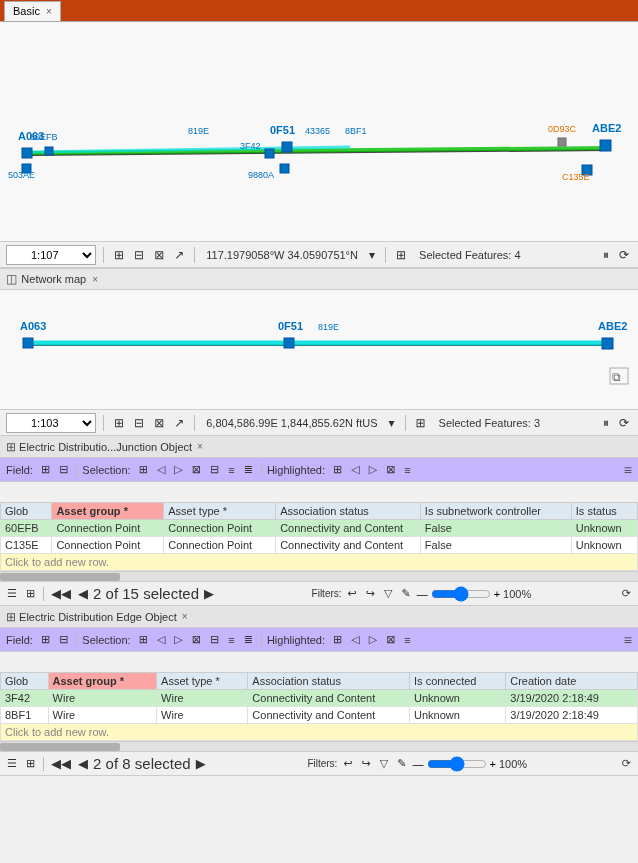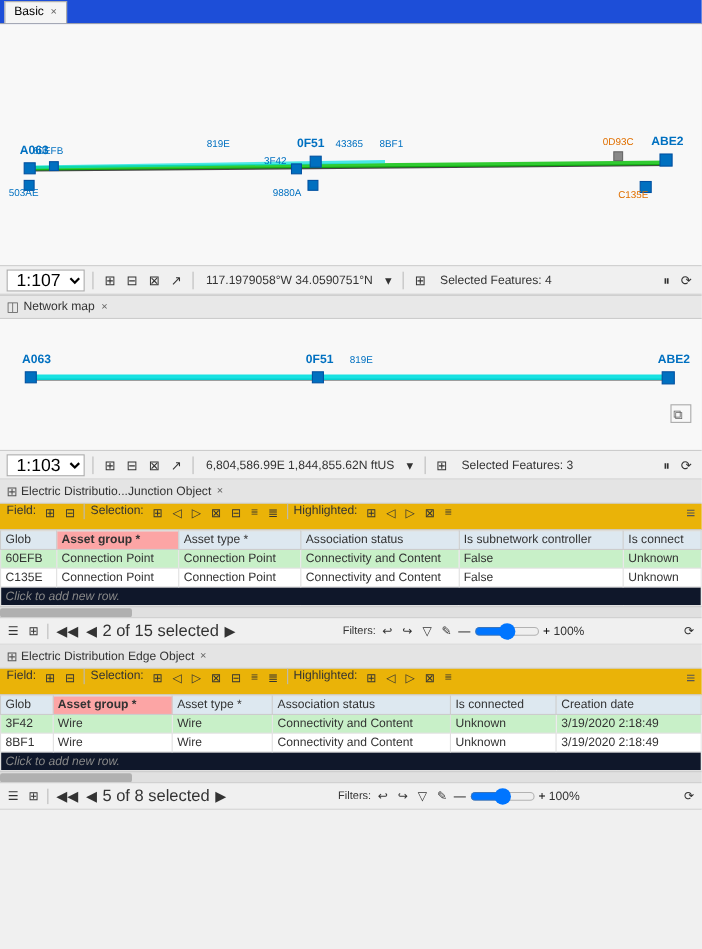--- a/index.html
+++ b/index.html
@@ -2,21 +2,21 @@
 <html><head>
   <meta charset="utf-8">
   <style>
     * { box-sizing: border-box; margin: 0; padding: 0; }
     body { font-family: 'Segoe UI', Arial, sans-serif; font-size: 11px; background: #f0f0f0; width: 638px; height: 863px; overflow: hidden; }
 
     
     .top-tab-bar {
       display: flex;
       align-items: center;
-      background: #1d4ed8;
+      background: #c2410c;
       border-bottom: 1px solid #aaa;
       height: 22px;
       padding: 0 4px;
     }
     .tab {
       display: flex;
       align-items: center;
       background: #f5f5f5;
       border: 1px solid #aaa;
       border-bottom: none;
@@ -58,24 +58,24 @@
     .toolbar-btn {
       background: none;
       border: none;
       cursor: pointer;
       font-size: 12px;
       padding: 1px 3px;
       color: #333;
     }
     .toolbar-select {
       height: 20px;
-      font-size: 16px;
+      font-size: 11px;
       border: 1px solid #aaa;
       background: white;
-      padding: 0 4px;
+      padding: 0 20px;
       min-width: 65px;
     }
     .coord-display {
       font-size: 11px;
       color: #333;
       margin: 0 4px;
     }
     .selected-features {
       font-size: 11px;
       color: #333;
@@ -121,22 +121,22 @@
       align-items: center;
       background: #e4e4e4;
       border-bottom: 1px solid #ccc;
       height: 22px;
       padding: 0 6px;
       gap: 3px;
       font-size: 11px;
     }
     .table-toolbar {
       display: flex;
-      align-items: flex-start;
-      background: #eab308;
+      align-items: center;
+      background: #c4b5fd;
       border-bottom: 1px solid #ccc;
       height: 24px;
       padding: 0 6px;
       gap: 3px;
       font-size: 11px;
     }
     .table-toolbar-label { font-size: 11px; color: #333; margin-right: 2px; }
     .table-toolbar-sep { width: 1px; height: 14px; background: #bbb; margin: 0 2px; }
     .tbl-btn {
       background: none;
@@ -169,21 +169,21 @@
     }
     .data-table td {
       border: 1px solid #e0e0e0;
       padding: 2px 4px;
       white-space: nowrap;
       color: #333;
       overflow: hidden;
       max-width: 120px;
       text-overflow: ellipsis;
     }
-    .data-table tr.add-row td { background: #0f172a; color: #888; font-style: italic; }
+    .data-table tr.add-row td { background: #fef9c3; color: #888; }
 
     
     .data-table tr.row-green td { background: #c8f0c8; }
     .data-table tr.row-white td { background: #ffffff; }
 
     
     .nav-bar {
       display: flex;
       align-items: center;
       background: #f0f0f0;
@@ -202,20 +202,21 @@
       padding: 0 2px;
     }
     .nav-text { font-size: 15px; color: #333; }
     .filter-label { font-size: 10px; color: #333; margin-left: 8px; }
     .filter-controls { display: flex; align-items: center; gap: 3px; }
     .zoom-display { font-size: 11px; color: #333; }
     .spacer { flex: 1; }
     .scroll-area {
       overflow-x: auto;
       overflow-y: hidden;
+      margin-top: 20px;
     }
     .scroll-bar-h {
       height: 10px;
       background: #e0e0e0;
       border-top: 1px solid #ccc;
       position: relative;
       overflow: hidden;
     }
     .scroll-thumb {
       height: 8px;
@@ -405,21 +406,21 @@
 
   <div class="scroll-area">
     <table class="data-table">
       <thead>
         <tr>
           <th>Glob</th>
           <th class="highlight">Asset group *</th>
           <th>Asset type *</th>
           <th>Association status</th>
           <th>Is subnetwork controller</th>
-          <th>Is connect</th>
+          <th>Is status</th>
         </tr>
       </thead>
       <tbody>
         <tr class="row-green">
           <td>60EFB</td>
           <td>Connection Point</td>
           <td>Connection Point</td>
           <td>Connectivity and Content</td>
           <td>False</td>
           <td>Unknown</td>
@@ -539,21 +540,21 @@
   <div class="scroll-bar-h">
     <div class="scroll-thumb" style="width: 120px; left: 0px;"></div>
   </div>
 
   <div class="nav-bar">
     <button class="tbl-btn">☰</button>
     <button class="tbl-btn">⊞</button>
     <div class="table-toolbar-sep"></div>
     <button class="nav-btn">◀◀</button>
     <button class="nav-btn">◀</button>
-    <span class="nav-text">5 of 8 selected</span>
+    <span class="nav-text">2 of 8 selected</span>
     <button class="nav-btn">▶</button>
     <span class="spacer"></span>
     <span class="filter-label">Filters:</span>
     <div class="filter-controls">
       <button class="tbl-btn">↩</button>
       <button class="tbl-btn">↪</button>
       <button class="tbl-btn">▽</button>
       <button class="tbl-btn">✎</button>
       <span>—</span>
       <input type="range" min="0" max="100" value="50" style="width: 60px;">

